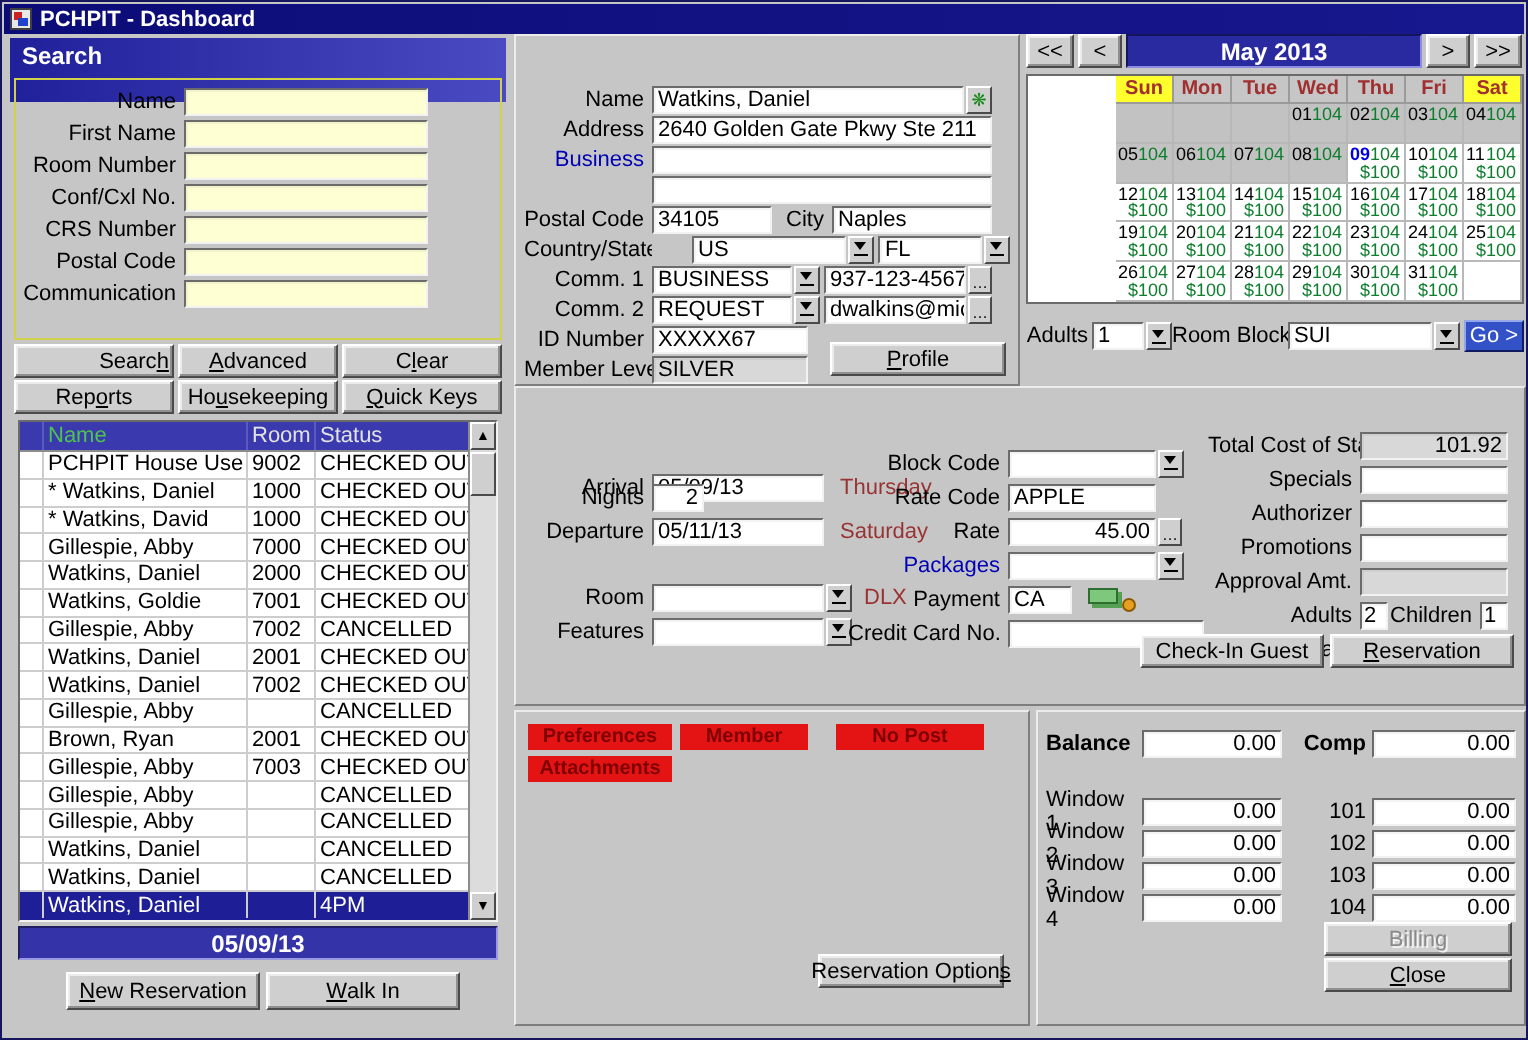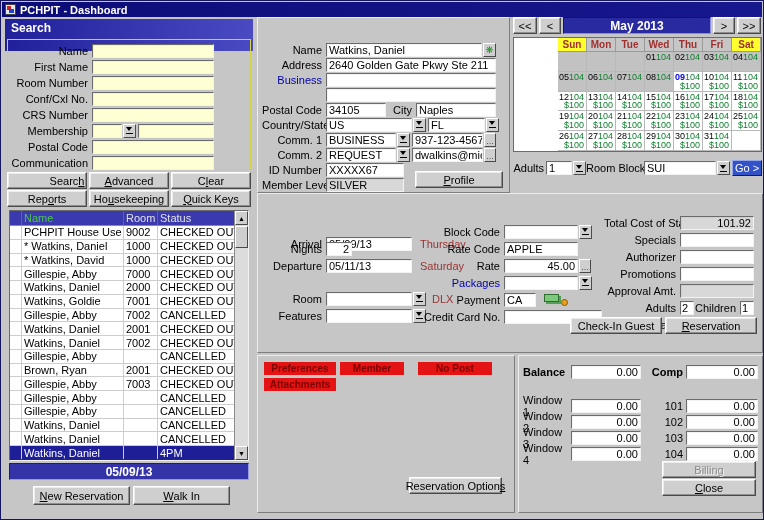--- a/index.html
+++ b/index.html
@@ -187,28 +187,20 @@
       </div>
     <div class="row">
         <span class="lbl">Conf/Cxl No.</span>
         <span class="inp cream"></span>
       </div>
     <div class="row">
         <span class="lbl">CRS Number</span>
         <span class="inp cream"></span>
       </div>
     <div class="row">
-      <span class="lbl">Membership</span>
-      <span class="inp cream m1"></span>
-      <span class="dd">
-          <i></i>
-        </span>
-      <span class="inp cream m2"></span>
-    </div>
-    <div class="row">
         <span class="lbl">Postal Code</span>
         <span class="inp cream"></span>
       </div>
     <div class="row">
         <span class="lbl">Communication</span>
         <span class="inp cream"></span>
       </div>
   </div>
 
   <div class="btn sbtn" style="left:2px;top:153px;padding-left:40px;">Searc<u>h</u></div>
@@ -366,21 +358,21 @@
       <span class="inp" style="width:170px;"></span>
     </div>
     <div class="row">
       <span class="lbl">Postal Code</span>
       <span class="inp" style="width:60px;">34105</span>
       <span class="lbl" style="width:30px;flex:0 0 30px;">City</span>
       <span class="inp" style="width:80px;">Naples</span>
     </div>
     <div class="row">
       <span class="lbl">Country/State</span>
-      <span class="inp" style="width:86px;">US</span>
+      <span class="inp" style="width:86px;margin-left:20px;">US</span>
       <span class="dd">
           <i></i>
         </span>
       <span class="inp" style="width:57px;margin-left:2px;">FL</span>
       <span class="dd">
           <i></i>
         </span>
     </div>
     <div class="row">
       <span class="lbl">Comm. 1</span>

